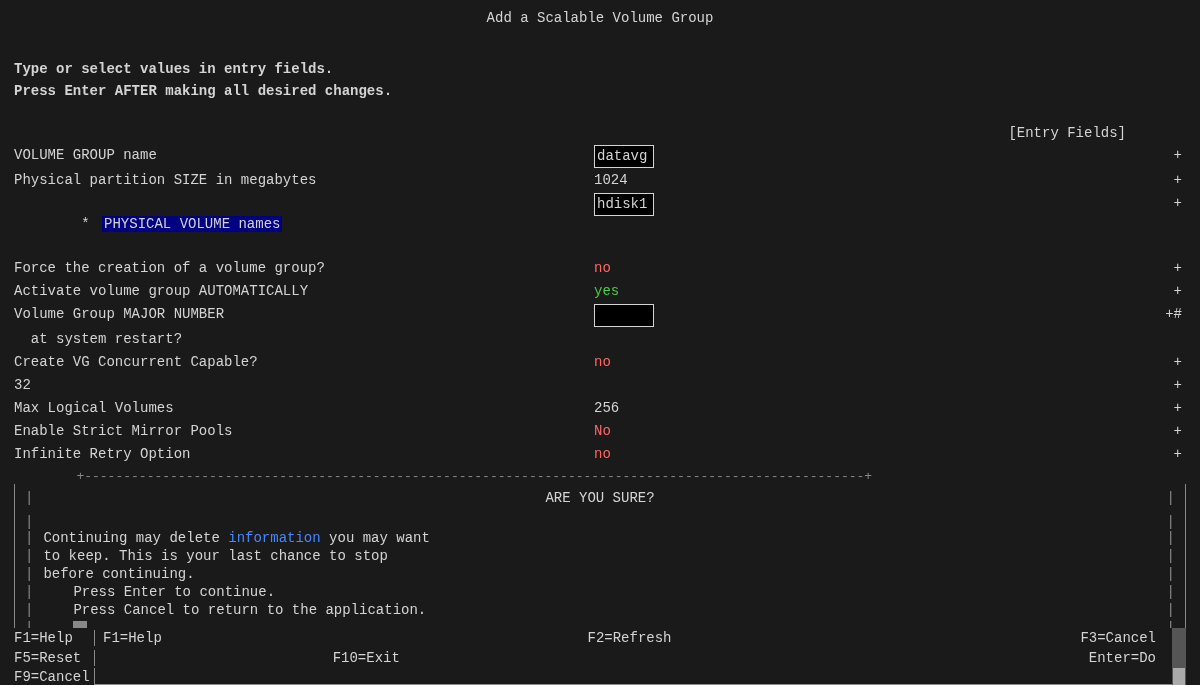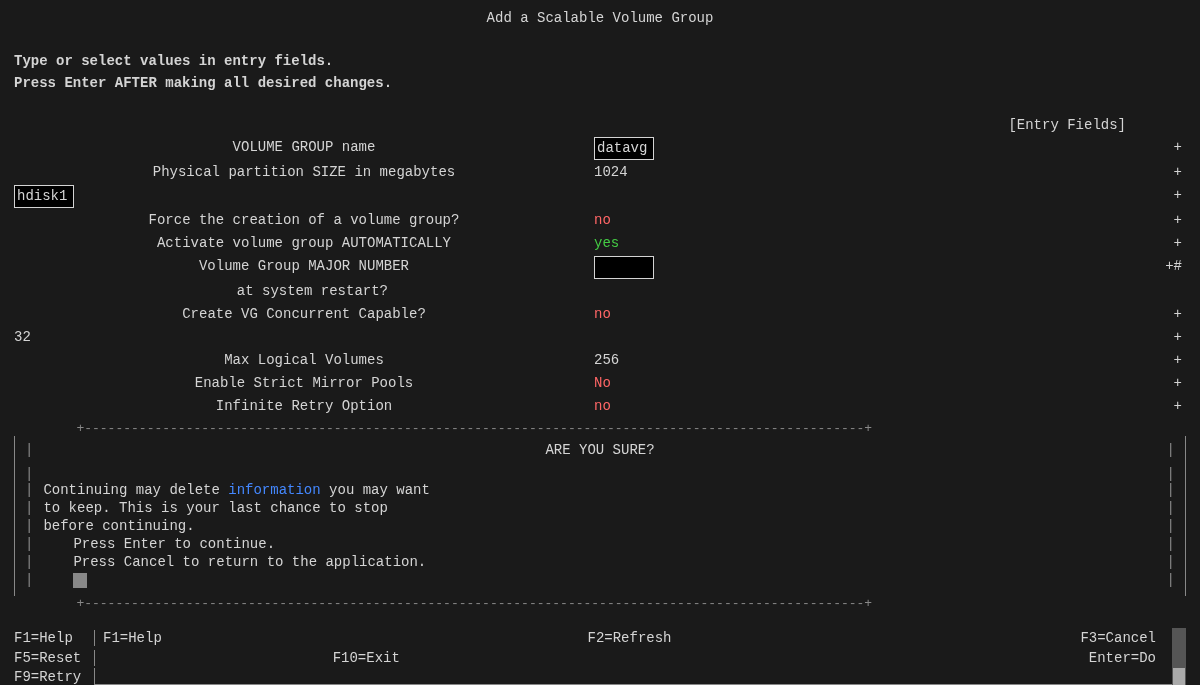--- a/index.html
+++ b/index.html
@@ -19,21 +19,21 @@
       width: 1200px;
       height: 685px;
       background-color: #1a1a1a;
       padding: 10px 14px;
       position: relative;
     }
 
     .title {
       text-align: center;
       color: #d4d4d4;
-      margin-bottom: 24px;
+      margin-bottom: 32px;
       font-size: 14px;
     }
 
     .instructions {
       margin-bottom: 22px;
       line-height: 1.6;
       font-weight: bold;
     }
 
     .form-section {
@@ -52,21 +52,20 @@
       align-items: flex-start;
       margin-bottom: 2px;
       min-height: 20px;
     }
 
     .form-label {
       flex: 0 0 580px;
       color: #d4d4d4;
       white-space: pre;
       line-height: 1.5;
-      text-align: center;
     }
 
     .form-label .asterisk {
       color: #d4d4d4;
       margin-right: 4px;
     }
 
     .form-value {
       flex: 1;
       color: #d4d4d4;
@@ -122,20 +121,23 @@
 
     <div class="form-row">
       <div class="form-label">Physical partition SIZE in megabytes</div>
       <div class="form-value">
         <span>1024</span>
       </div>
       <div class="form-plus">+</div>
     </div>
 
     <div class="form-row">
+      <div class="form-label">
+        <span class="asterisk">* </span><span style="background-color:#000080;color:#d4d4d4;padding:0 2px;">PHYSICAL VOLUME names</span>
+      </div>
       <div class="form-value">
         <span class="field-box">hdisk1</span>
       </div>
       <div class="form-plus">+</div>
     </div>
 
     <div class="form-row">
       <div class="form-label">Force the creation of a volume group?</div>
       <div class="form-value">
         <span class="val-red">no</span>
@@ -280,21 +282,21 @@
     </div>
     <div style="display:flex; height:20px; align-items:center; padding: 0 14px;">
       <div style="flex:0 0 80px; color:#d4d4d4;">F5=Reset</div>
       <div style="flex:1; border-left:1px solid #888; padding-left:8px; display:flex; align-items:center;">
         <span style="flex:1; text-align:center; color:#d4d4d4;">F10=Exit</span>
         <span style="flex:1; text-align:right; color:#d4d4d4; padding-right: 16px;">Enter=Do</span>
       </div>
       <div style="width:14px; background:#555; height:20px;"></div>
     </div>
     <div style="display:flex; height:17px; align-items:center; padding: 0 14px;">
-      <div style="flex:0 0 80px; color:#d4d4d4;">F9=Retry</div>
+      <div style="flex:0 0 80px; color:#d4d4d4;">F9=Cancel</div>
       <div style="flex:1; border-left:1px solid #888; border-bottom:1px solid #888; padding-left:8px; height:17px; display:flex; align-items:center;">
         <span id="bottom-border-filler" style="flex:1;"></span>
       </div>
       <div style="width:14px; background:#555; height:17px;">
         <div style="width:12px; height:17px; background:#aaa; margin-left:1px;"></div>
       </div>
     </div>
   </div>
 </div>
 

